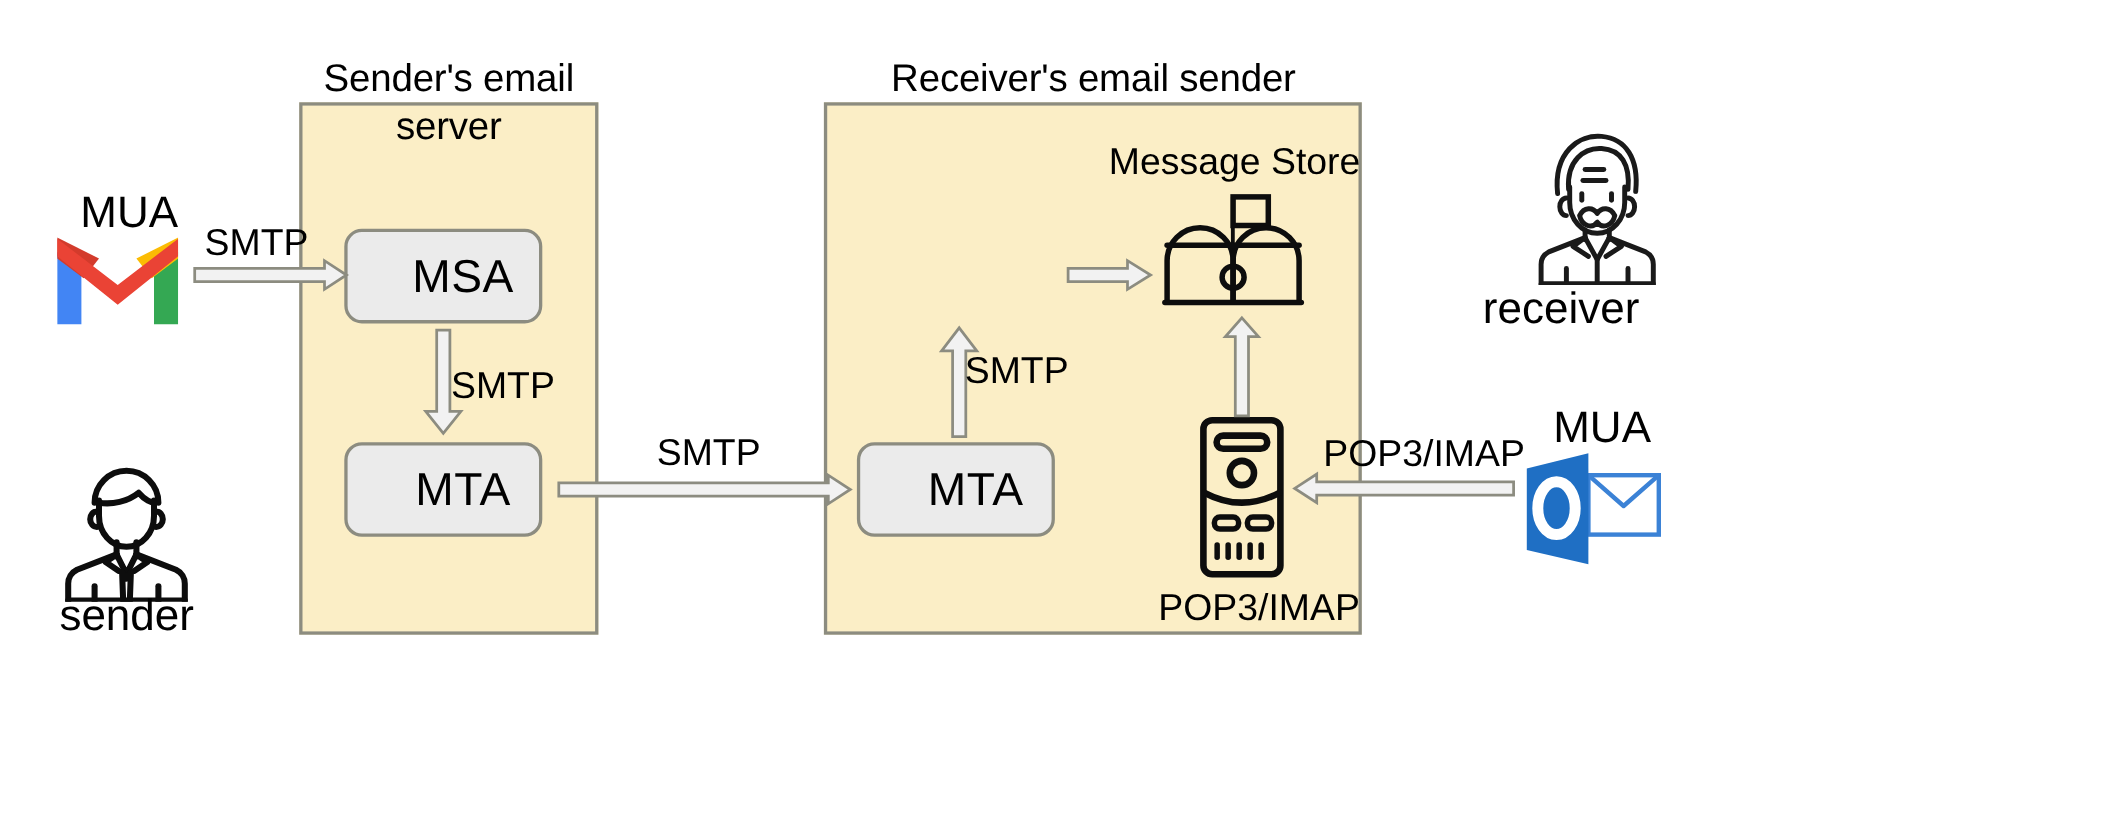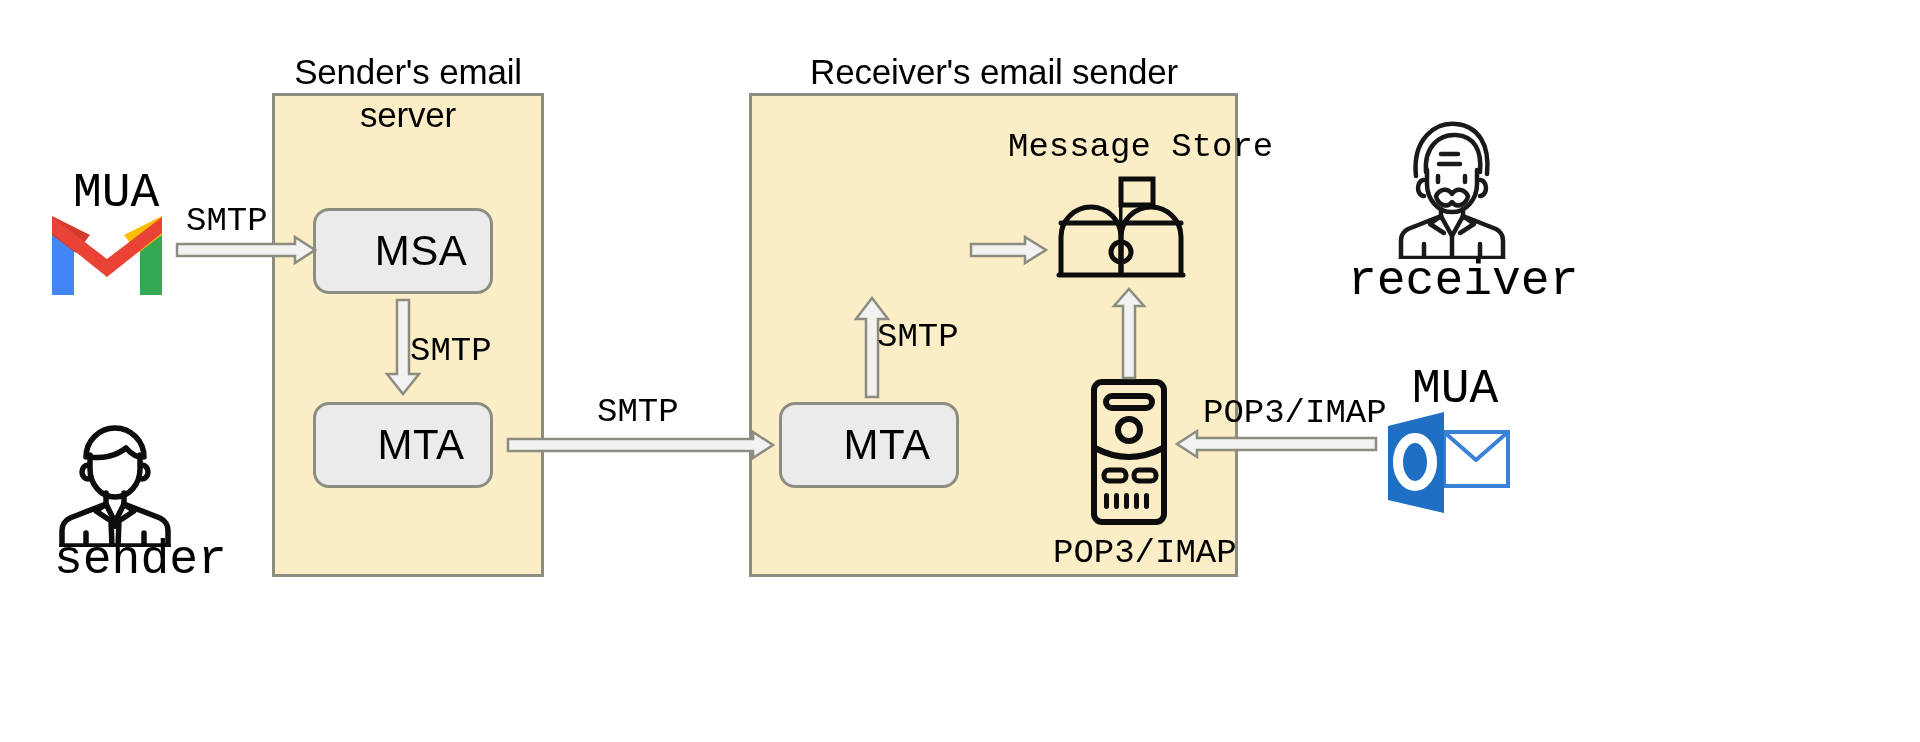--- a/index.html
+++ b/index.html
@@ -55,24 +55,24 @@
     padding-left: 36px;
   }
 
   
   .lbl {
     position: absolute;
     color: #000;
     font-size: 34px;
     line-height: 38px;
     white-space: nowrap;
-    font-family: Liberation Mono, monospace;
+    font-family: Liberation Sans, sans-serif;
   }
   .lbl-big {
-    font-size: 48px;
+    font-size: 40px;
   }
 
   
   svg.arrow { position: absolute; overflow: visible; }
   .arrow-body {
     fill: #f2f2f2;
     stroke: #8c8c80;
     stroke-width: 2.5;
     stroke-linejoin: miter;
   }

